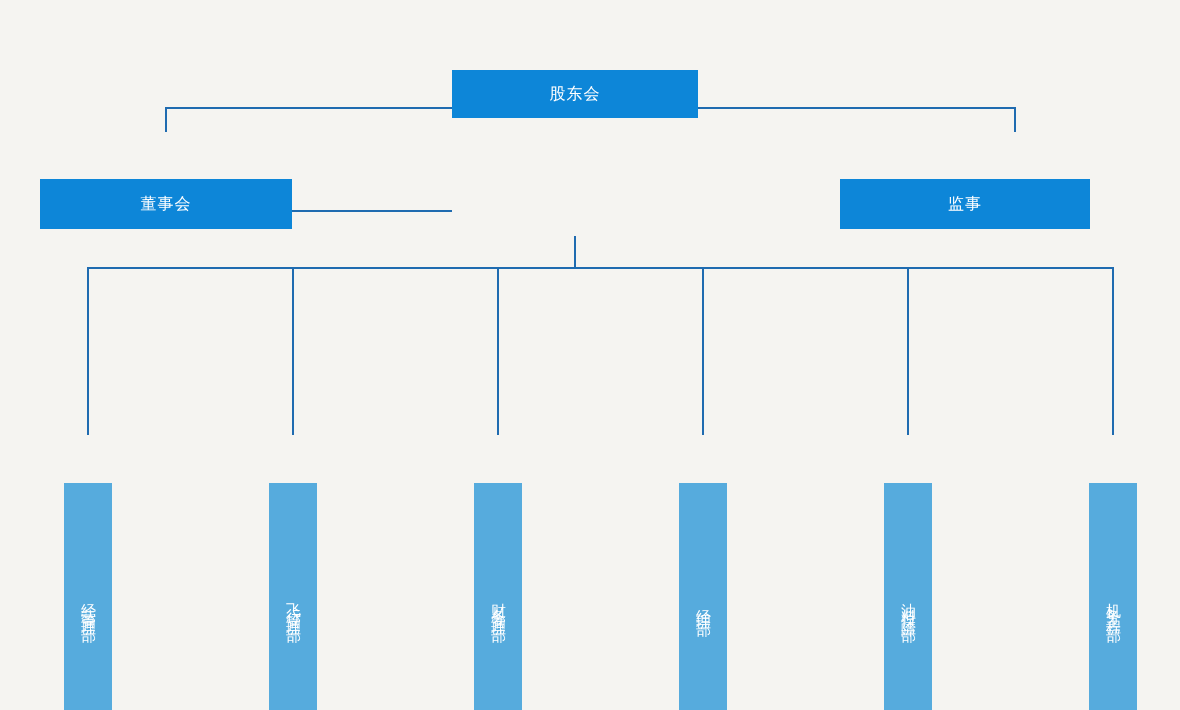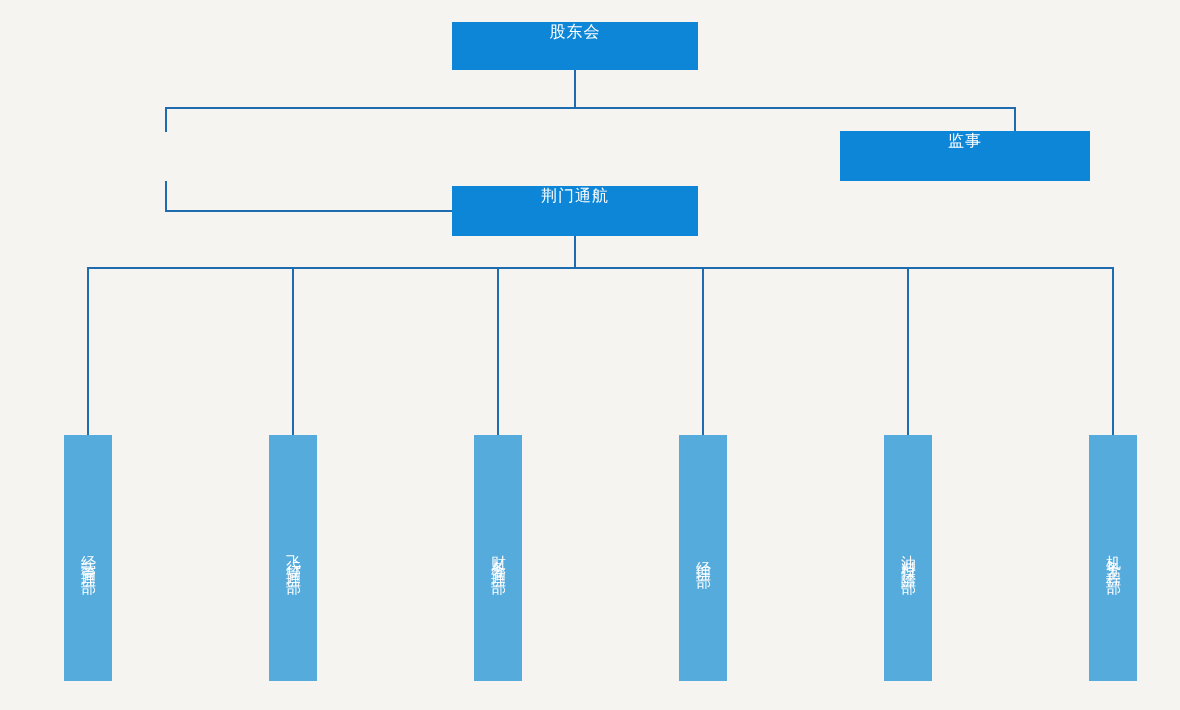--- a/index.html
+++ b/index.html
@@ -13,24 +13,26 @@
       width: 1180px;
       height: 710px;
       background: #f5f4f1;
       overflow: hidden;
     }
     .node {
       position: absolute;
       background: #0d86d8;
       color: #ffffff;
       display: flex;
+      align-items: center;
       justify-content: center;
       font-size: 16px;
       letter-spacing: 1px;
       text-align: center;
+      margin-top: 48px;
     }
     .node.light {
       background: #56abdd;
     }
     .node .vtext {
       writing-mode: vertical-rl;
       text-orientation: upright;
       font-size: 15px;
       letter-spacing: 6px;
       line-height: 1;
@@ -61,28 +63,28 @@
   <div class="line v" style="left:292px; top:267px; height:168px;"></div>
   <div class="line v" style="left:497px; top:267px; height:168px;"></div>
   <div class="line v" style="left:702px; top:267px; height:168px;"></div>
   <div class="line v" style="left:907px; top:267px; height:168px;"></div>
   <div class="line v" style="left:1112px;top:267px; height:168px;"></div>
 
   <div class="node" style="left:452px; top:22px; width:246px; height:48px;">
     <span>股东会</span>
   </div>
 
+  <div class="node" style="left:40px; top:131px; width:252px; height:50px;">
+    <span>董事会</span>
+  </div>
 
   <div class="node" style="left:840px; top:131px; width:250px; height:50px;">
     <span>监事</span>
   </div>
 
-  <div class="node" style="left:452px; top:186px; width:246px; height:50px;">
-    <span>荆门通航</span>
-  </div>
 
   <div class="node light" style="left:64px; top:435px; width:48px; height:246px;">
     <span class="vtext">经营管理部</span>
   </div>
 
   <div class="node light" style="left:269px; top:435px; width:48px; height:246px;">
     <span class="vtext">飞行管理部</span>
   </div>
 
   <div class="node light" style="left:474px; top:435px; width:48px; height:246px;">

